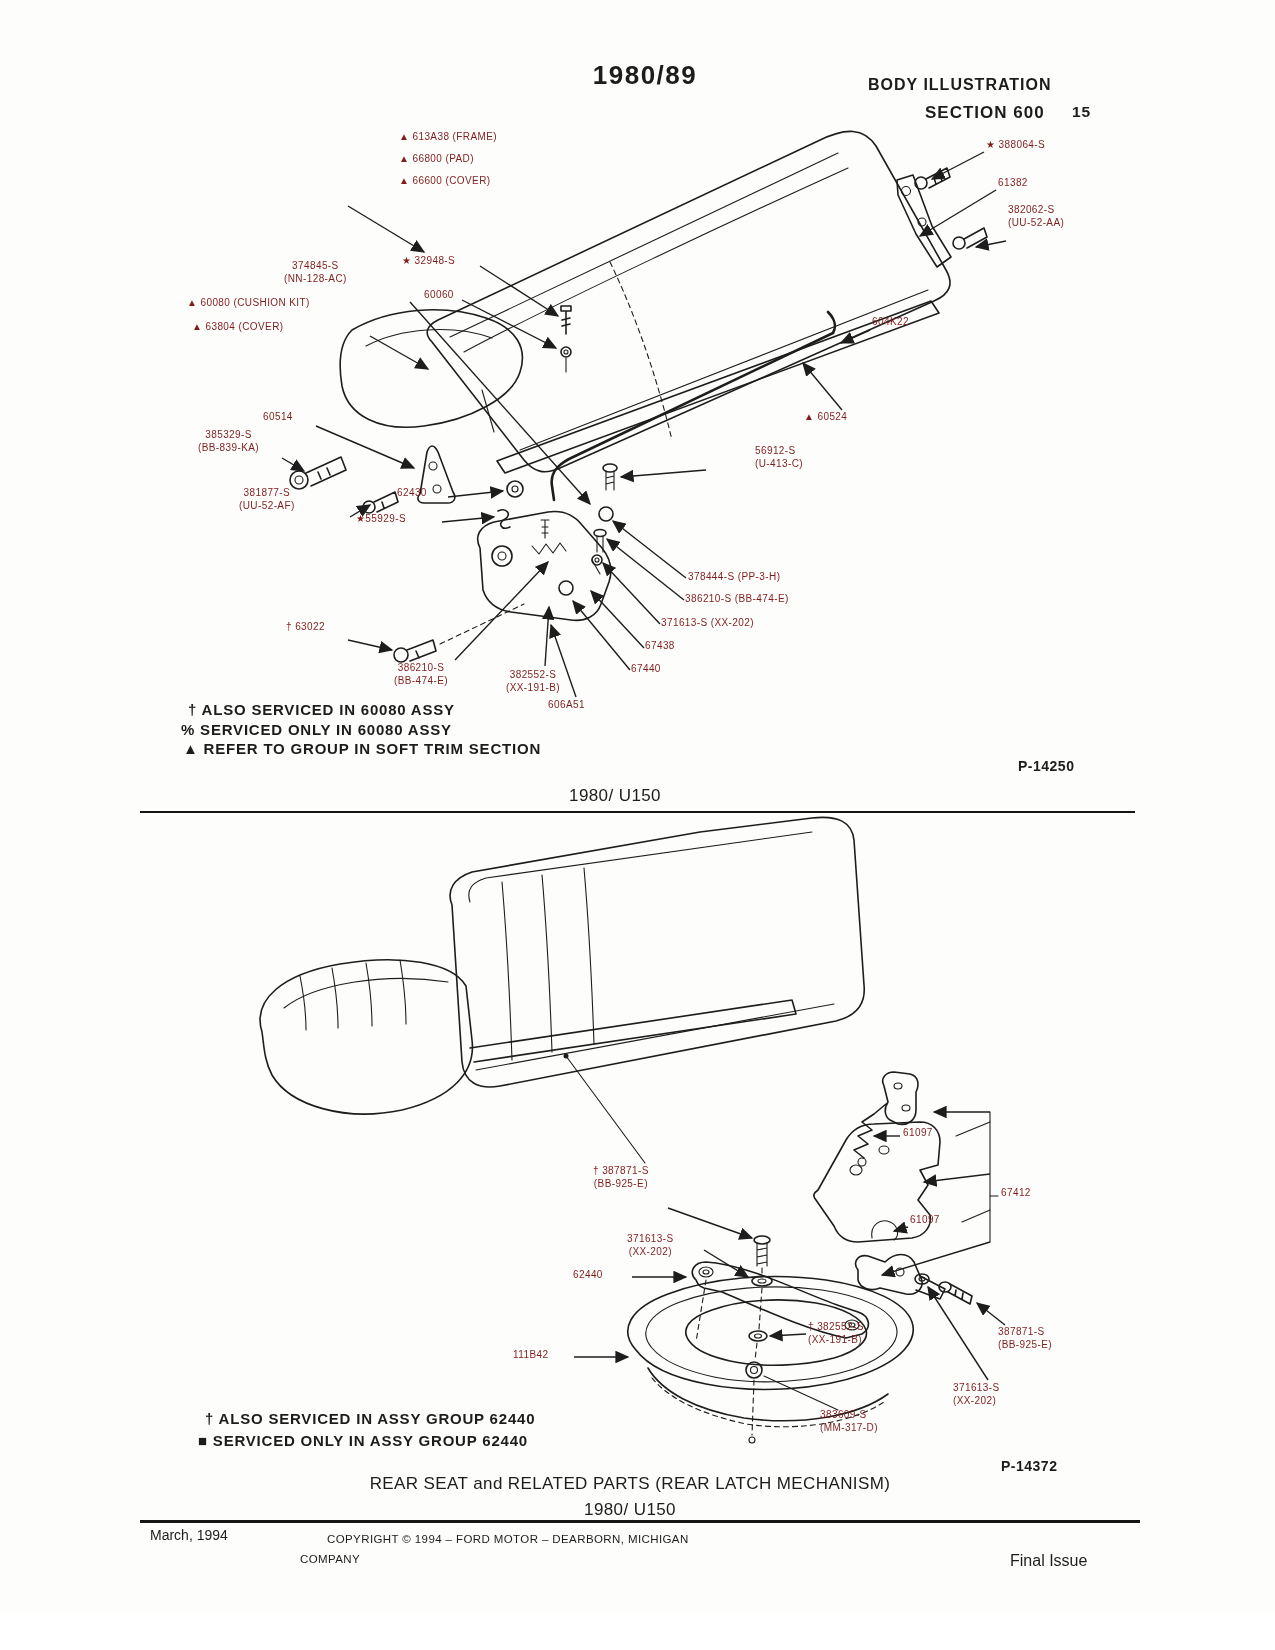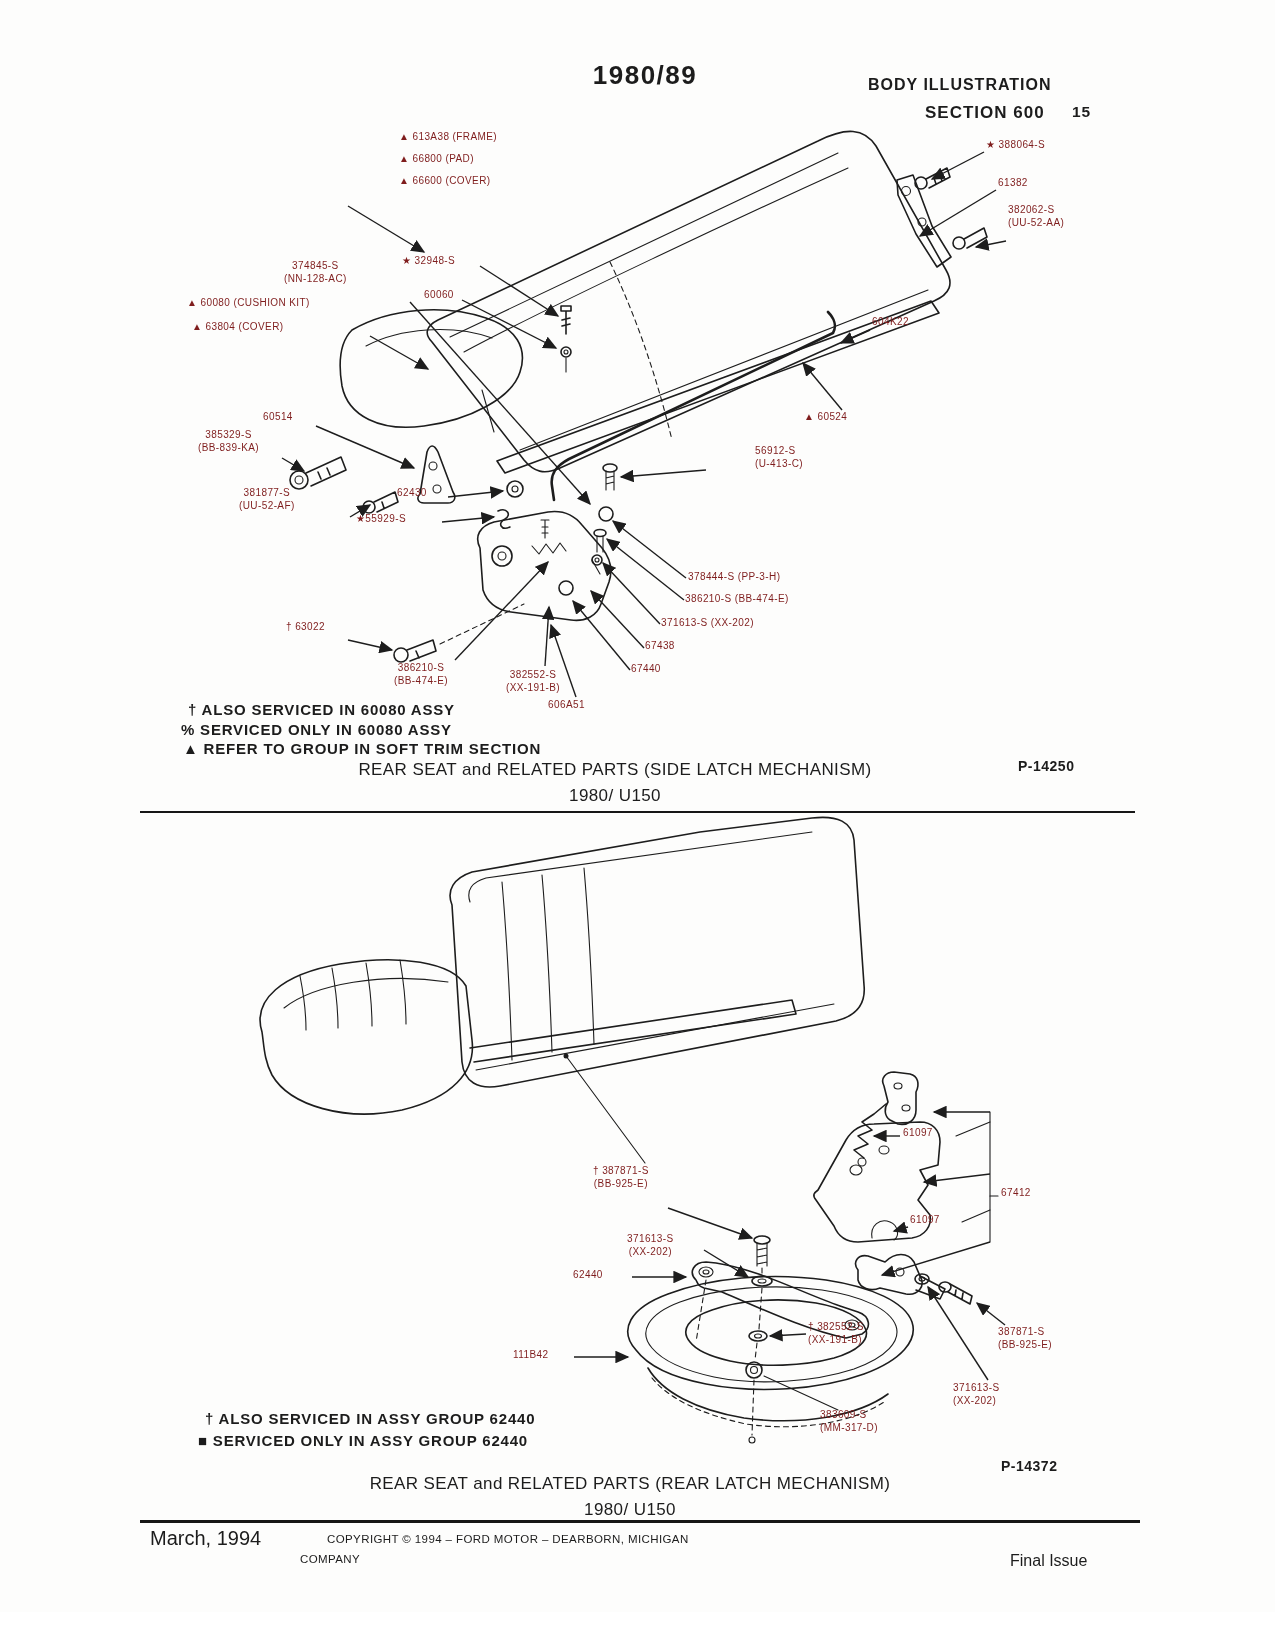--- a/index.html
+++ b/index.html
@@ -317,21 +317,20 @@
   <div class="lbl ctr" style="left:394px;top:661px;">386210-S
 (BB-474-E)</div>
   <div class="lbl ctr" style="left:506px;top:668px;">382552-S
 (XX-191-B)</div>
   <div class="lbl" style="left:548px;top:698px;">606A51</div>
 
   <div class="fn" style="left:188px;top:701px;">† ALSO SERVICED IN 60080 ASSY</div>
   <div class="fn" style="left:181px;top:721px;">% SERVICED ONLY IN 60080 ASSY</div>
   <div class="fn" style="left:183px;top:740px;">▲ REFER TO GROUP IN SOFT TRIM SECTION</div>
 
-  <div class="cap" style="left:285px;top:760px;width:660px;">REAR SEAT and RELATED PARTS (SIDE LATCH MECHANISM)</div>
   <div class="cap" style="left:285px;top:786px;width:660px;">1980/ U150</div>
   <div class="plate" style="left:1018px;top:758px;">P-14250</div>
 
   <div class="rule" style="left:140px;top:811px;width:995px;height:2px;"></div>
 
   <div class="lbl ctr" style="left:593px;top:1164px;">† 387871-S
 (BB-925-E)</div>
   <div class="lbl" style="left:903px;top:1126px;">61097</div>
   <div class="lbl" style="left:1001px;top:1186px;">67412</div>
   <div class="lbl" style="left:910px;top:1213px;">61097</div>
@@ -349,17 +348,17 @@
 (MM-317-D)</div>
 
   <div class="fn" style="left:205px;top:1410px;">† ALSO SERVICED IN ASSY GROUP 62440</div>
   <div class="fn" style="left:198px;top:1432px;">■ SERVICED ONLY IN ASSY GROUP 62440</div>
 
   <div class="cap" style="left:300px;top:1474px;width:660px;">REAR SEAT and RELATED PARTS (REAR LATCH MECHANISM)</div>
   <div class="cap" style="left:300px;top:1500px;width:660px;">1980/ U150</div>
   <div class="plate" style="left:1001px;top:1458px;">P-14372</div>
 
   <div class="rule" style="left:140px;top:1520px;width:1000px;height:3px;"></div>
-  <div class="abs" style="left:150px;top:1527px;font-size:20px;">March, 1994</div>
+  <div class="abs" style="left:150px;top:1527px;font-size:14px;">March, 1994</div>
   <div class="ftr" style="left:327px;top:1533px;width:600px;">COPYRIGHT © 1994 – FORD MOTOR – DEARBORN, MICHIGAN</div>
   <div class="ftr" style="left:300px;top:1553px;width:600px;">COMPANY</div>
   <div class="abs" style="left:1010px;top:1552px;font-size:16px;">Final Issue</div>
 </div>
 
 </body></html>

